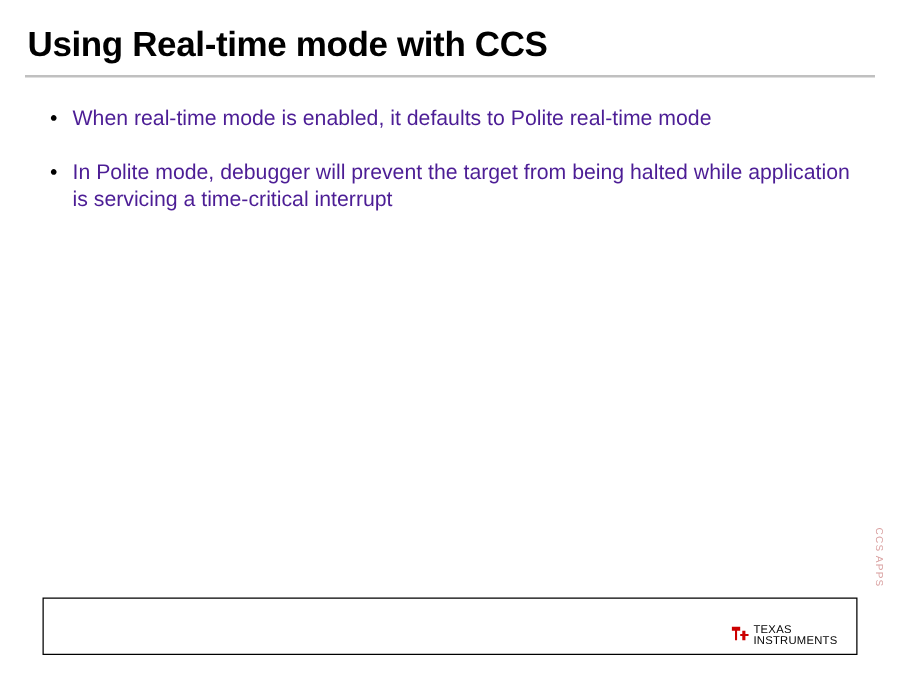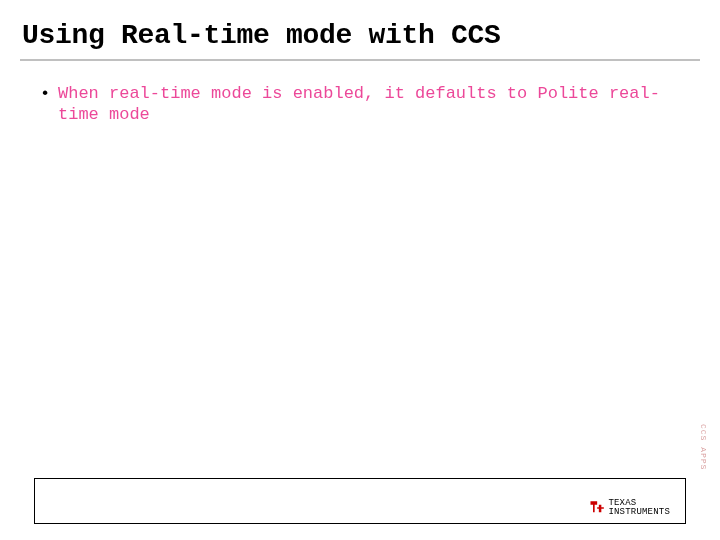--- a/index.html
+++ b/index.html
@@ -2,21 +2,20 @@
 <html><head>
 <meta charset="utf-8">
 <style>
   * { margin: 0; padding: 0; box-sizing: border-box; }
   html, body { width: 720px; height: 540px; background: #fff; font-family: Arial, Helvetica, sans-serif; }
   .slide {
     width: 720px;
     height: 540px;
     position: relative;
     background: #ffffff;
-    font-family: Liberation Mono, monospace;
   }
   .title {
     font-size: 28px;
     font-weight: bold;
     color: #000;
     padding: 20px 0 0 22px;
     letter-spacing: -0.3px;
   }
   .underline {
     height: 2px;
@@ -26,21 +25,21 @@
   .body {
     padding: 22px 40px 0 40px;
   }
   ul.bullets {
     list-style: none;
   }
   ul.bullets > li {
     position: relative;
     font-size: 17px;
     line-height: 1.25;
-    color: #ec4899;
+    color: #4c1d95;
     margin-bottom: 22px;
     padding-left: 18px;
   }
   ul.bullets > li::before {
     content: "•";
     position: absolute;
     left: 0;
     top: 0;
     font-size: 17px;
     color: #000;
@@ -86,20 +85,21 @@
 <body>
 
 <div class="slide">
 
   <h1 class="title">Using Real-time mode with CCS</h1>
   <div class="underline"></div>
 
   <div class="body">
     <ul class="bullets">
       <li>When real-time mode is enabled, it defaults to Polite real-time mode</li>
+      <li>In Polite mode, debugger will prevent the target from being halted while application is servicing a time-critical interrupt</li>
     </ul>
   </div>
 
   <div class="side-text">CCS APPS</div>
 
   <div class="footer-frame"></div>
 
   <div class="logo">
     <span class="logo-mark">
       <svg viewBox="0 0 24 24" width="20" height="20">

